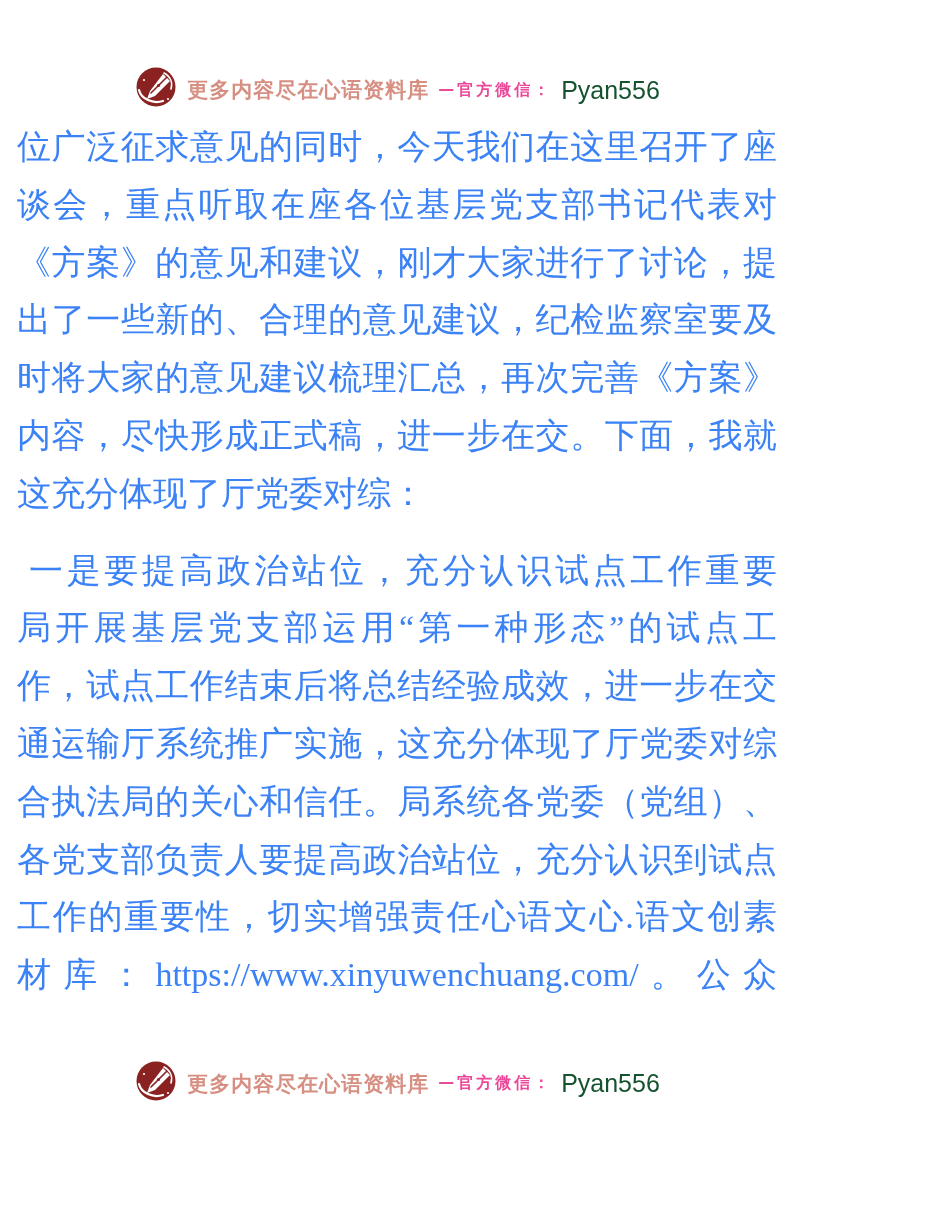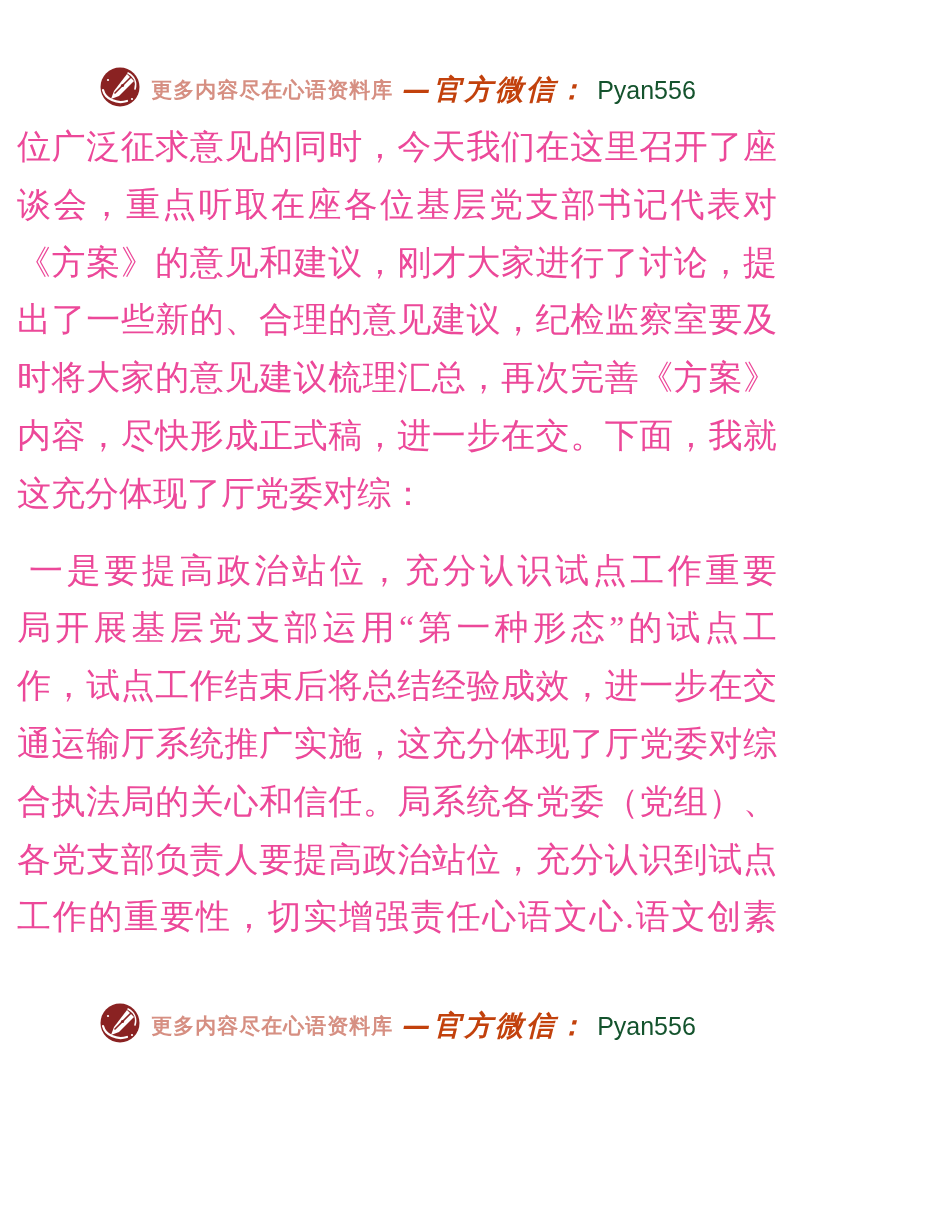--- a/index.html
+++ b/index.html
@@ -28,37 +28,36 @@
   .brand-row.footer { padding-top: 52px; }
   .pen-logo { width: 44px; height: 44px; flex: 0 0 auto; }
   .brand-text {
     font-size: 21px;
     font-weight: 700;
     color: #d68f82;
     letter-spacing: 1px;
     font-family: "Liberation Serif", serif;
   }
   .brand-label {
-    font-size: 28px;
+    font-size: 16px;
     font-weight: 700;
-    font-style: italic;
-    color: #c2410c;
+    color: #ec4899;
     letter-spacing: 3px;
     font-family: "DejaVu Serif", serif;
   }
   .brand-id {
     font-size: 25px;
     color: #14532d;
     font-family: "Liberation Sans", sans-serif;
   }
   
   .content {
     width: 760px;
     margin: 0 auto;
-    color: #ec4899;
+    color: #3b82f6;
   }
   .paragraph { margin: 0; }
   .paragraph + .paragraph { margin-top: 19px; }
   .text-line {
     font-size: 34px;
     line-height: 57.8px;
     text-align: justify;
     text-align-last: justify;
     text-justify: inter-character;
     white-space: pre-wrap;
@@ -102,20 +101,21 @@
         <div class="text-line no-fill">这充分体现了厅党委对综：</div>
       </div>
       <div class="paragraph">
         <div class="text-line"> 一是要提高政治站位，充分认识试点工作重要</div>
         <div class="text-line">局开展基层党支部运用“第一种形态”的试点工</div>
         <div class="text-line">作，试点工作结束后将总结经验成效，进一步在交</div>
         <div class="text-line">通运输厅系统推广实施，这充分体现了厅党委对综</div>
         <div class="text-line">合执法局的关心和信任。局系统各党委（党组）、</div>
         <div class="text-line">各党支部负责人要提高政治站位，充分认识到试点</div>
         <div class="text-line">工作的重要性，切实增强责任心语文心.语文创素</div>
+        <div class="text-line">材库：https://www.xinyuwenchuang.com/。公众</div>
       </div>
     </div>
 
   <div class="brand-row footer">
     <span>
       <svg class="pen-logo" viewBox="0 0 44 44" aria-hidden="true">
         <circle cx="22" cy="21" r="19.5" fill="#8a2222"></circle>
         <path d="M5 24 a18 15 0 0 0 24 11" fill="none" stroke="#ffffff" stroke-width="2.2" stroke-linecap="round"></path>
         <path d="M30 7 c6 3 9 9 7 16" fill="none" stroke="#ffffff" stroke-width="1.6" stroke-linecap="round"></path>
         <path d="M29 8 L36 15 L21 30 L13 33 L16 25 Z" fill="#ffffff"></path>

